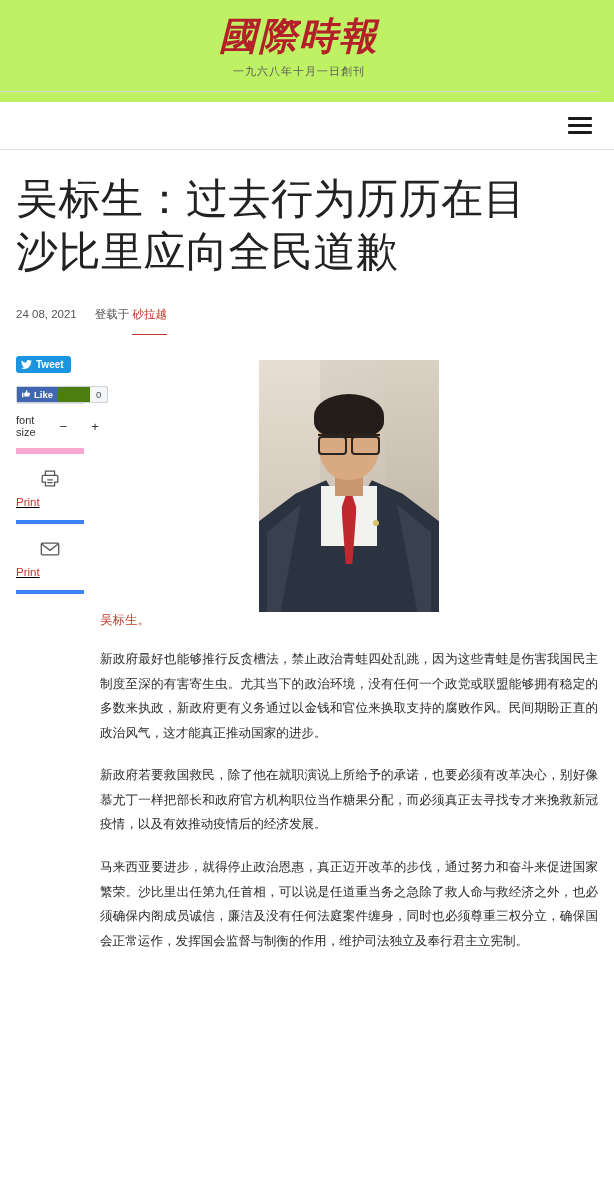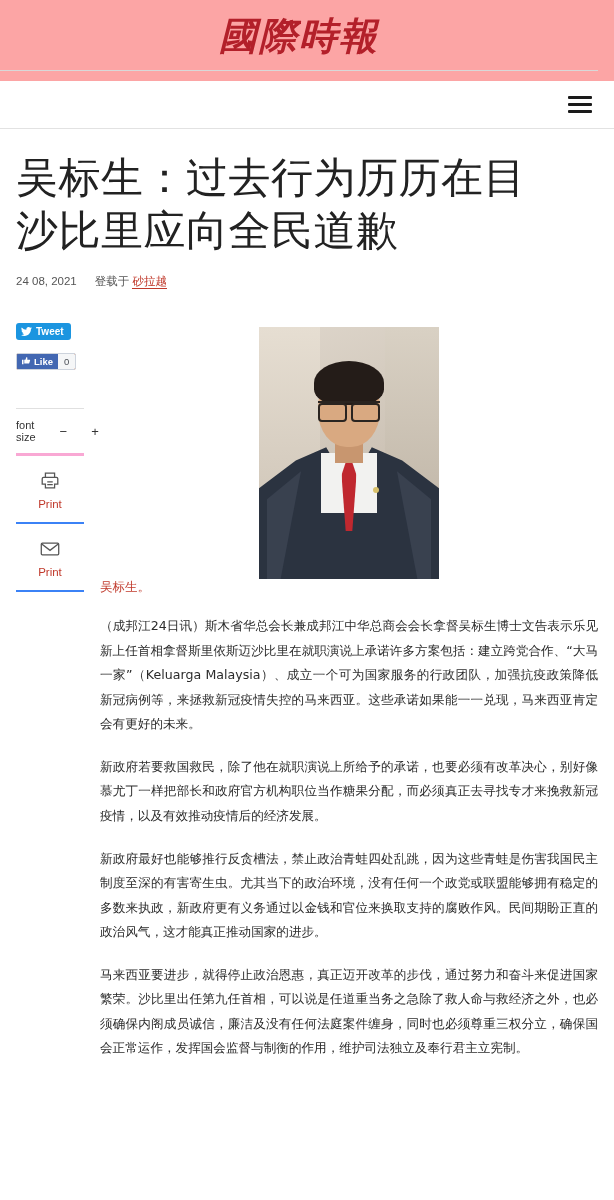--- a/index.html
+++ b/index.html
@@ -14,21 +14,21 @@
     min-height: 1200px;
     margin: 0 auto;
     background: #ffffff;
     position: relative;
     overflow: hidden;
   }
   
   .masthead {
     padding: 14px 16px 10px 0;
     text-align: center;
-    background: #fca5a5;
+    background: #bef264;
   }
   .masthead-title {
     font-family: "DejaVu Serif", "Liberation Serif", serif;
     font-size: 38px;
     font-weight: bold;
     color: #b3202a;
     letter-spacing: 2px;
     line-height: 1.15;
     margin: 0;
     font-style: italic;
@@ -74,34 +74,34 @@
   .headline {
     font-size: 42px;
     line-height: 1.28;
     color: #222222;
     font-weight: normal;
     margin: 0;
     font-family: "DejaVu Sans", "Liberation Sans", sans-serif;
     letter-spacing: 0.5px;
   }
   .meta-row {
-    margin-top: 16px;
+    margin-top: 28px;
     display: flex;
     align-items: baseline;
     gap: 18px;
     font-size: 11.5px;
     color: #666666;
   }
   .meta-date { color: #555555; }
   .meta-source-label { color: #555555; }
   .meta-source-link {
     color: #c0392b;
     text-decoration: none;
     border-bottom: 1px solid #c0392b;
-    padding-bottom: 1px;
+    padding-bottom: 14px;
   }
   
   .content-wrap {
     display: flex;
     padding: 0 16px;
     margin-top: 34px;
   }
   .tools-col {
     width: 78px;
     flex: 0 0 78px;
@@ -122,59 +122,59 @@
   }
   .tweet-bird { width: 11px; height: 11px; display: inline-block; }
   .like-box {
     margin-top: 12px;
     display: inline-flex;
     align-items: center;
     border: 1px solid #cdd3dc;
     border-radius: 2px;
     overflow: hidden;
     font-size: 9.5px;
-    background: #c2410c;
+    background: #4d7c0f;
+    gap: 32px;
   }
   .like-btn {
     background: #4267b2;
     color: #fff;
     padding: 2px 5px;
     display: flex;
     align-items: center;
     gap: 3px;
     font-weight: bold;
     cursor: pointer;
   }
   .like-count {
     padding: 2px 6px;
     color: #4b4f56;
     background: #f5f6f7;
   }
   .fontsize-box {
-    margin-top: 38px;
     border-top: 1px solid #e0e0e0;
-    border-bottom: 3px solid #f9a8d4;
+    border-bottom: 6px solid #f9a8d4;
     padding: 10px 0;
     display: flex;
     align-items: center;
     gap: 24px;
     font-size: 11px;
     color: #333;
   }
   .fontsize-btn {
     color: #333;
     font-size: 13px;
     cursor: pointer;
     line-height: 1;
   }
   .tool-item {
     padding: 14px 0 12px 0;
-    border-bottom: 2px solid #3b82f6;
-    text-align: center;
-    cursor: pointer;
+    border-bottom: 4px solid #3b82f6;
+    cursor: pointer;
+    text-decoration: underline;
   }
   .tool-item .label {
     display: block;
     margin-top: 6px;
     font-size: 11.5px;
     color: #c0392b;
   }
   .tool-icon svg { display: block; margin: 0 auto; }
   
   .article-col {
@@ -276,20 +276,21 @@
     font-family: "DejaVu Sans", "Liberation Sans", sans-serif;
   }
 </style>
 </head>
 <body>
 
 <div class="page">
 
   <div class="masthead">
     <div class="masthead-title">國際時報</div>
+    <div class="masthead-sub">一九六八年十月一日創刊</div>
     <div class="masthead-rule"></div>
   </div>
 
   <div class="navbar">
     <div class="hamburger">
       <span></span>
       <span></span>
       <span></span>
     </div>
   </div>
@@ -373,20 +374,19 @@
           <div class="neck"></div>
           <div class="head"></div>
           <div class="hair"></div>
           <div class="glasses"></div>
           <div class="pin"></div>
         </div>
       </div>
 
       <div class="caption-name">吴标生。</div>
 
-      <p class="body-p">（成邦江24日讯）斯木省华总会长兼成邦江中华总商会会长拿督吴标生博士文告表示乐见新上任首相拿督斯里依斯迈沙比里在就职演说上承诺许多方案包括：建立跨党合作、“大马一家”（Keluarga Malaysia）、成立一个可为国家服务的行政团队，加强抗疫政策降低新冠病例等，来拯救新冠疫情失控的马来西亚。这些承诺如果能一一兑现，马来西亚肯定会有更好的未来。</p>
+      <p class="body-p">新政府最好也能够推行反贪槽法，禁止政治青蛙四处乱跳，因为这些青蛙是伤害我国民主制度至深的有害寄生虫。尤其当下的政治环境，没有任何一个政党或联盟能够拥有稳定的多数来执政，新政府更有义务通过以金钱和官位来换取支持的腐败作风。民间期盼正直的政治风气，这才能真正推动国家的进步。</p>
       <p class="body-p">新政府若要救国救民，除了他在就职演说上所给予的承诺，也要必须有改革决心，别好像慕尤丁一样把部长和政府官方机构职位当作糖果分配，而必须真正去寻找专才来挽救新冠疫情，以及有效推动疫情后的经济发展。</p>
-      <p class="body-p">新政府最好也能够推行反贪槽法，禁止政治青蛙四处乱跳，因为这些青蛙是伤害我国民主制度至深的有害寄生虫。尤其当下的政治环境，没有任何一个政党或联盟能够拥有稳定的多数来执政，新政府更有义务通过以金钱和官位来换取支持的腐败作风。民间期盼正直的政治风气，这才能真正推动国家的进步。</p>
       <p class="body-p">马来西亚要进步，就得停止政治恩惠，真正迈开改革的步伐，通过努力和奋斗来促进国家繁荣。沙比里出任第九任首相，可以说是任道重当务之急除了救人命与救经济之外，也必须确保内阁成员诚信，廉洁及没有任何法庭案件缠身，同时也必须尊重三权分立，确保国会正常运作，发挥国会监督与制衡的作用，维护司法独立及奉行君主立宪制。</p>
 
     </div>
   </div>
 </div>
 
 </body></html>

